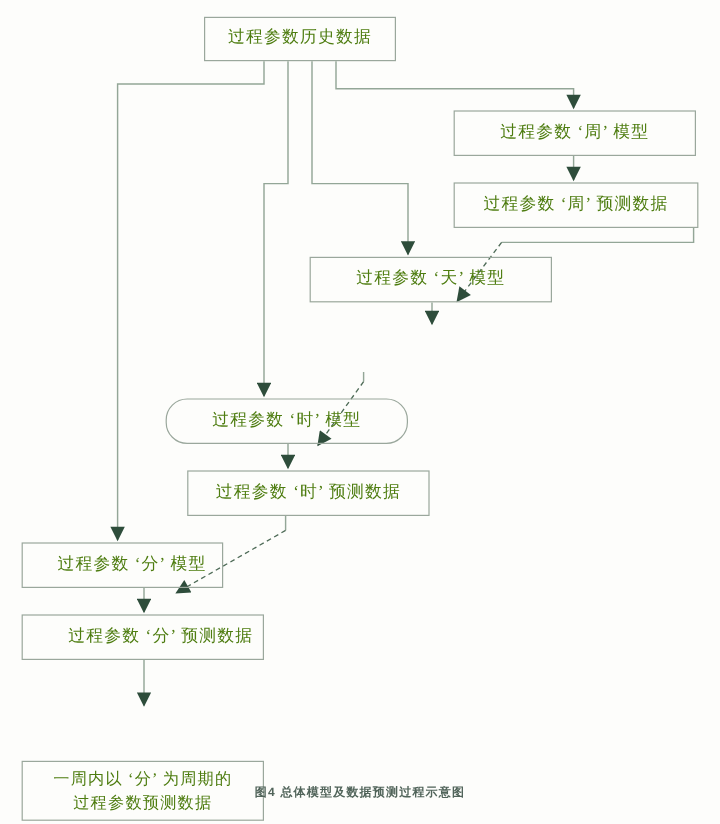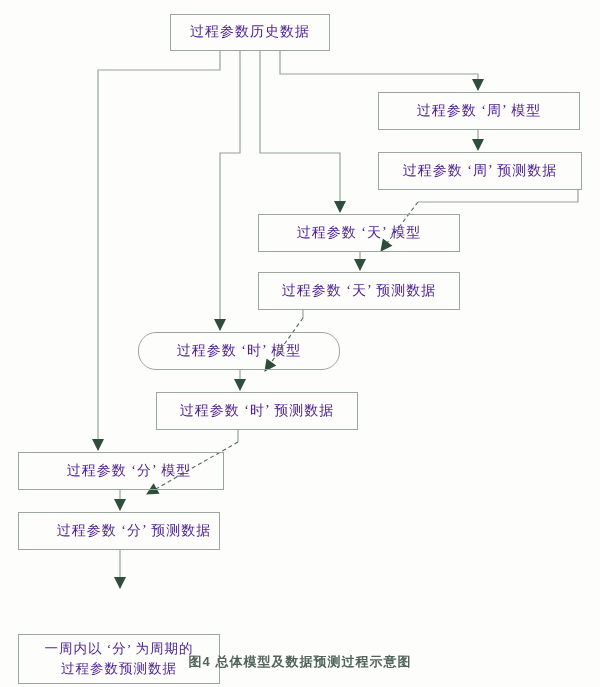--- a/index.html
+++ b/index.html
@@ -17,44 +17,44 @@
     width: 600px; height: 687px;
   }
   .node {
     position: absolute;
     border: 1px solid #9aa79c;
     background: transparent;
     display: flex;
     align-items: center;
     justify-content: center;
     text-align: center;
-    color: #4c1d95;
+    color: #4d7c0f;
     font-size: 14px;
     letter-spacing: 1px;
     line-height: 1.45;
     box-sizing: border-box;
   }
   .node-history  { left: 170px; top: 14px;  width: 160px; height: 37px; }
   .node-wk-model { left: 378px; top: 92px;  width: 202px; height: 38px; }
   .node-wk-data  { left: 378px; top: 152px; width: 204px; height: 38px; }
   .node-dy-model { left: 258px; top: 214px; width: 202px; height: 38px; }
   .node-dy-data  { left: 258px; top: 272px; width: 202px; height: 38px; }
   .node-hr-model { left: 138px; top: 332px; width: 202px; height: 38px; border-radius: 18px; }
   .node-hr-data  { left: 156px; top: 392px; width: 202px; height: 38px; }
-  .node-mn-model { left: 18px;  top: 452px; width: 206px; height: 38px; padding-left: 16px; }
+  .node-mn-model { left: 18px;  top: 452px; width: 168px; height: 38px; padding-left: 16px; }
   .node-mn-data  { left: 18px;  top: 512px; width: 202px; height: 38px; padding-left: 30px; }
   .node-final    { left: 18px;  top: 590px; width: 202px; height: 50px; font-size: 13.5px; margin-top: 44px; }
   .caption {
     position: absolute;
     left: 0; top: 653px;
     width: 600px;
     text-align: center;
     font-family: "Liberation Sans", "DejaVu Sans", sans-serif;
     font-weight: bold;
-    font-size: 13px;
+    font-size: 10px;
     letter-spacing: 1px;
     color: #51645a;
   }
   .conn  { stroke: #93a697; stroke-width: 1.2; fill: none; }
   .dash  { stroke: #4e6b57; stroke-width: 1.1; fill: none; stroke-dasharray: 4 3; }
 </style>
 </head>
 <body>
 
 <div id="figure">
@@ -95,23 +95,20 @@
   </div>
 
   <div class="node node-wk-data">
     <span>过程参数 ‘周’ 预测数据</span>
   </div>
 
   <div class="node node-dy-model">
     <span>过程参数 ‘天’ 模型</span>
   </div>
 
-  <div class="node node-dy-data">
-    <span>过程参数 ‘天’ 预测数据</span>
-  </div>
 
   <div class="node node-hr-model">
     <span>过程参数 ‘时’ 模型</span>
   </div>
 
   <div class="node node-hr-data">
     <span>过程参数 ‘时’ 预测数据</span>
   </div>
 
   <div class="node node-mn-model">

